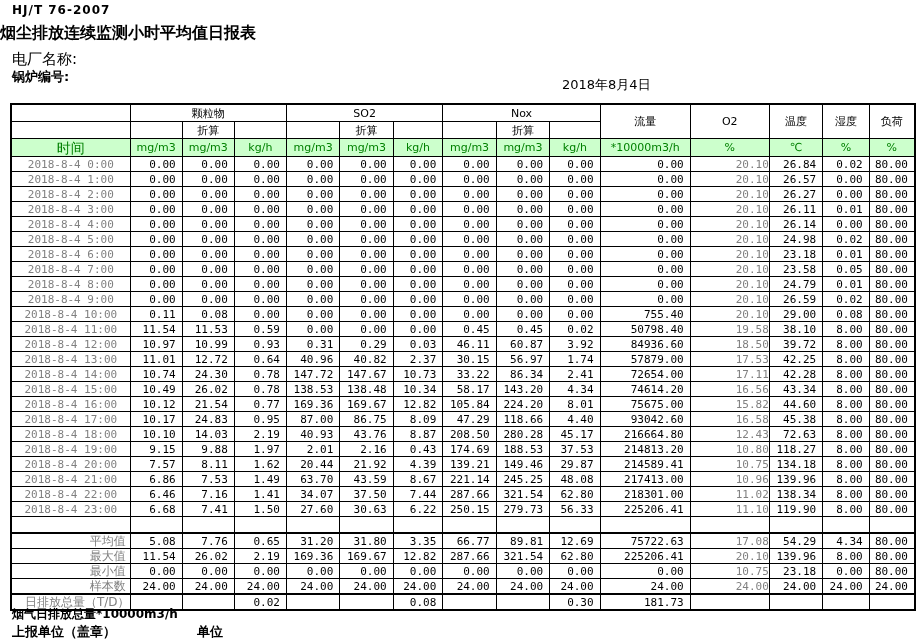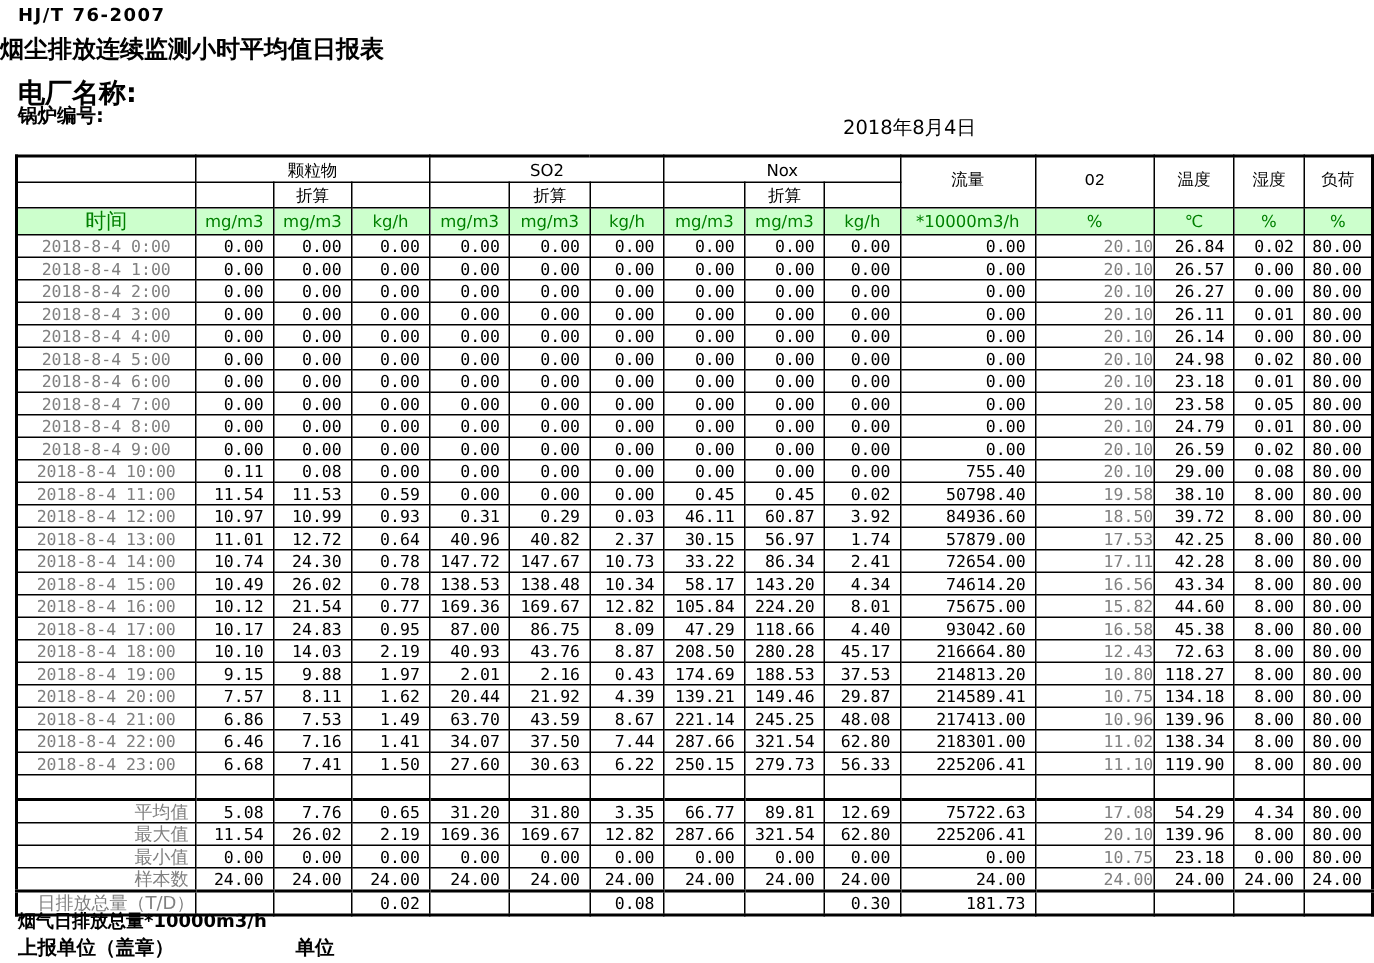--- a/index.html
+++ b/index.html
@@ -17,21 +17,21 @@
     position: relative;
     width: 916px;
     height: 642px;
     font-family: "DejaVu Sans", sans-serif;
     color: #000;
     overflow: hidden;
   }
   .abs { position: absolute; white-space: nowrap; }
   .standard { left: 12px; top: 3px; font-weight: bold; font-size: 12px; letter-spacing: 1px; }
   .title { left: 0; top: 23px; width: 650px; font-weight: bold; font-size: 16px; }
-  .plant { left: 12px; top: 50px; font-weight: bold; font-size: 18px; }
+  .plant { left: 12px; top: 50px; font-weight: normal; font-size: 15px; }
   .boiler { left: 12px; top: 68px; font-weight: bold; font-size: 13px; }
   .date { left: 562px; top: 76px; font-size: 13px; }
 
   table.report {
     position: absolute;
     left: 10px;
     top: 103px;
     border-collapse: collapse;
     table-layout: fixed;
     border: 2px solid var(--grid);
@@ -44,21 +44,21 @@
     line-height: 1;
     padding: 0;
     overflow: hidden;
     white-space: nowrap;
   }
   thead td {
     text-align: center;
     font-family: "DejaVu Sans", sans-serif;
   }
   tr.hr1 td, tr.hr2 td { height: 16px; font-size: 11px; }
-  td.merged { font-size: 12px; font-family: Liberation Mono, monospace; }
+  td.merged { font-size: 12px; }
   tr.u td {
     height: 17px;
     background: var(--header-bg);
     color: var(--header-text);
     text-align: center;
     font-size: 11px;
   }
   tr.u td.time-hdr { font-size: 14px; }
   tbody td.num { text-align: right; padding-right: 6px; }
   tbody td.o2 { text-align: center; padding-right: 0; color: var(--muted); padding-left: 45px; }

